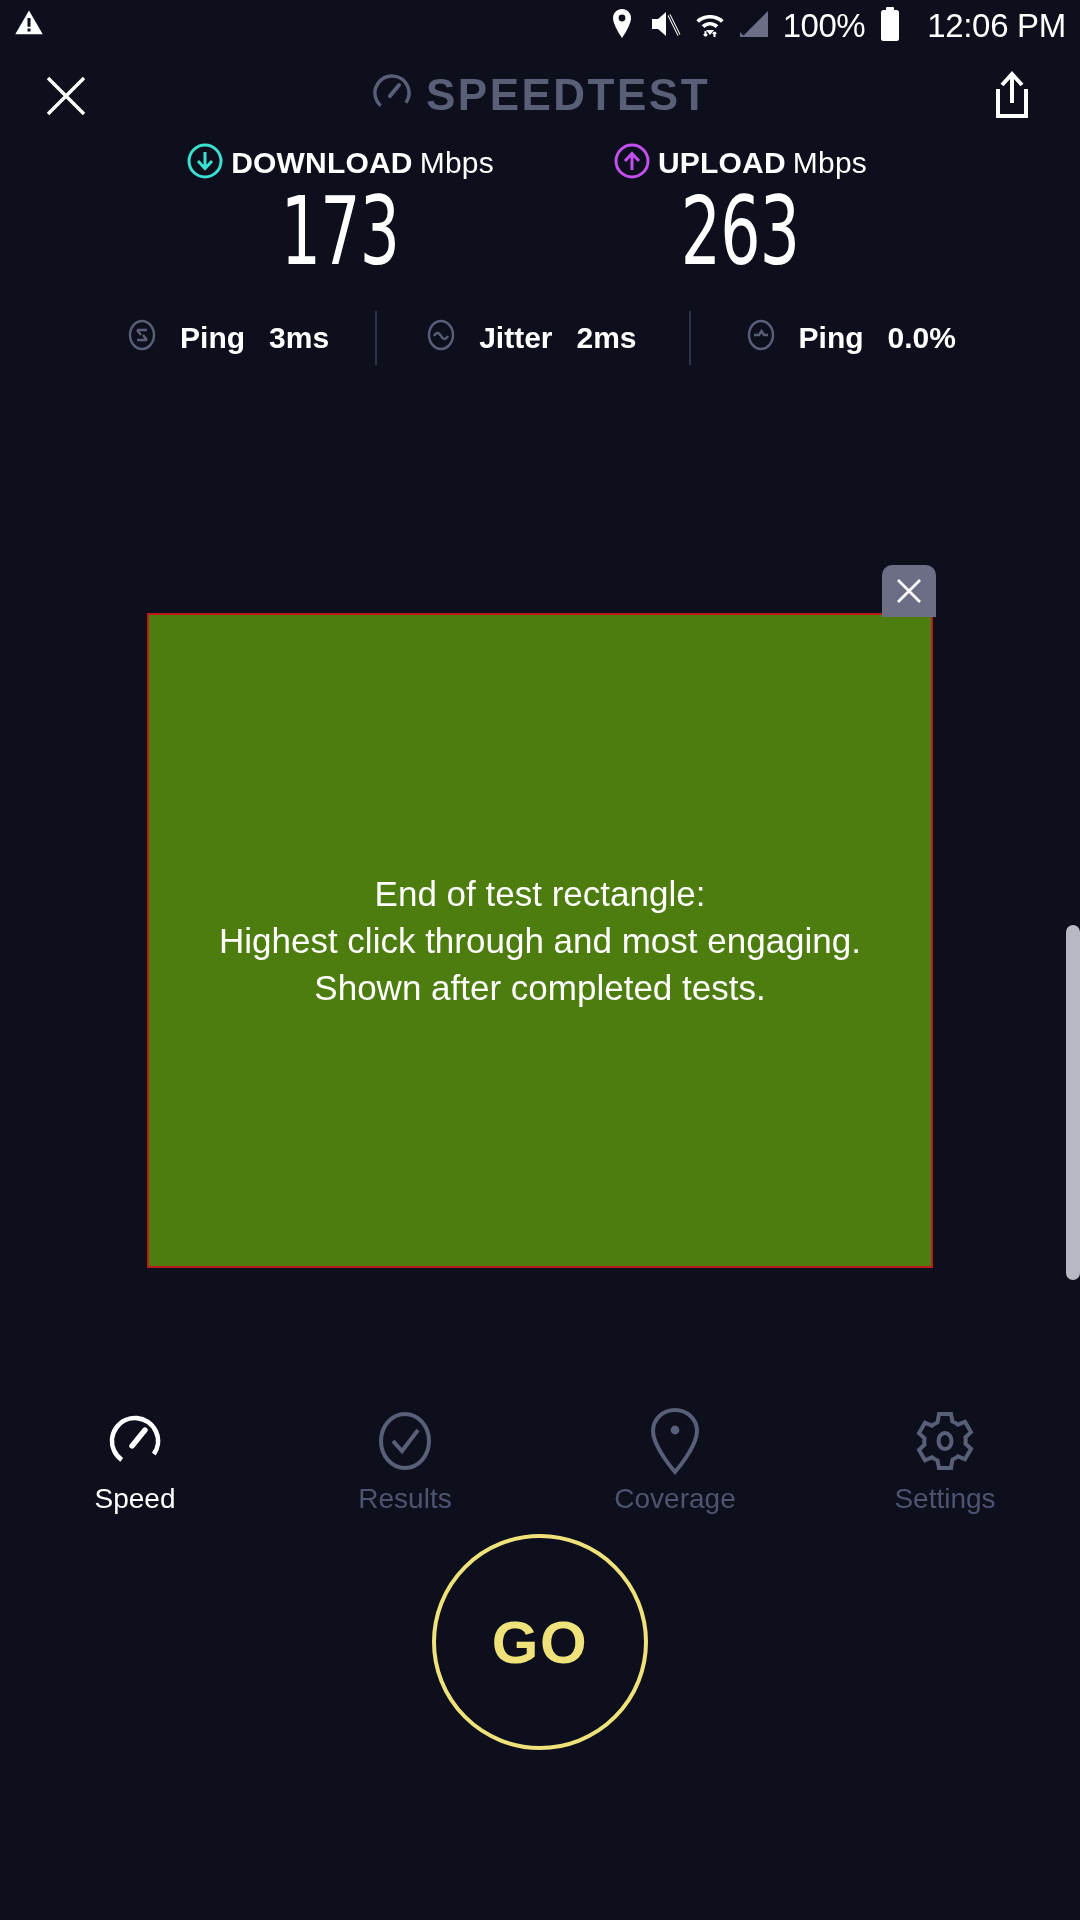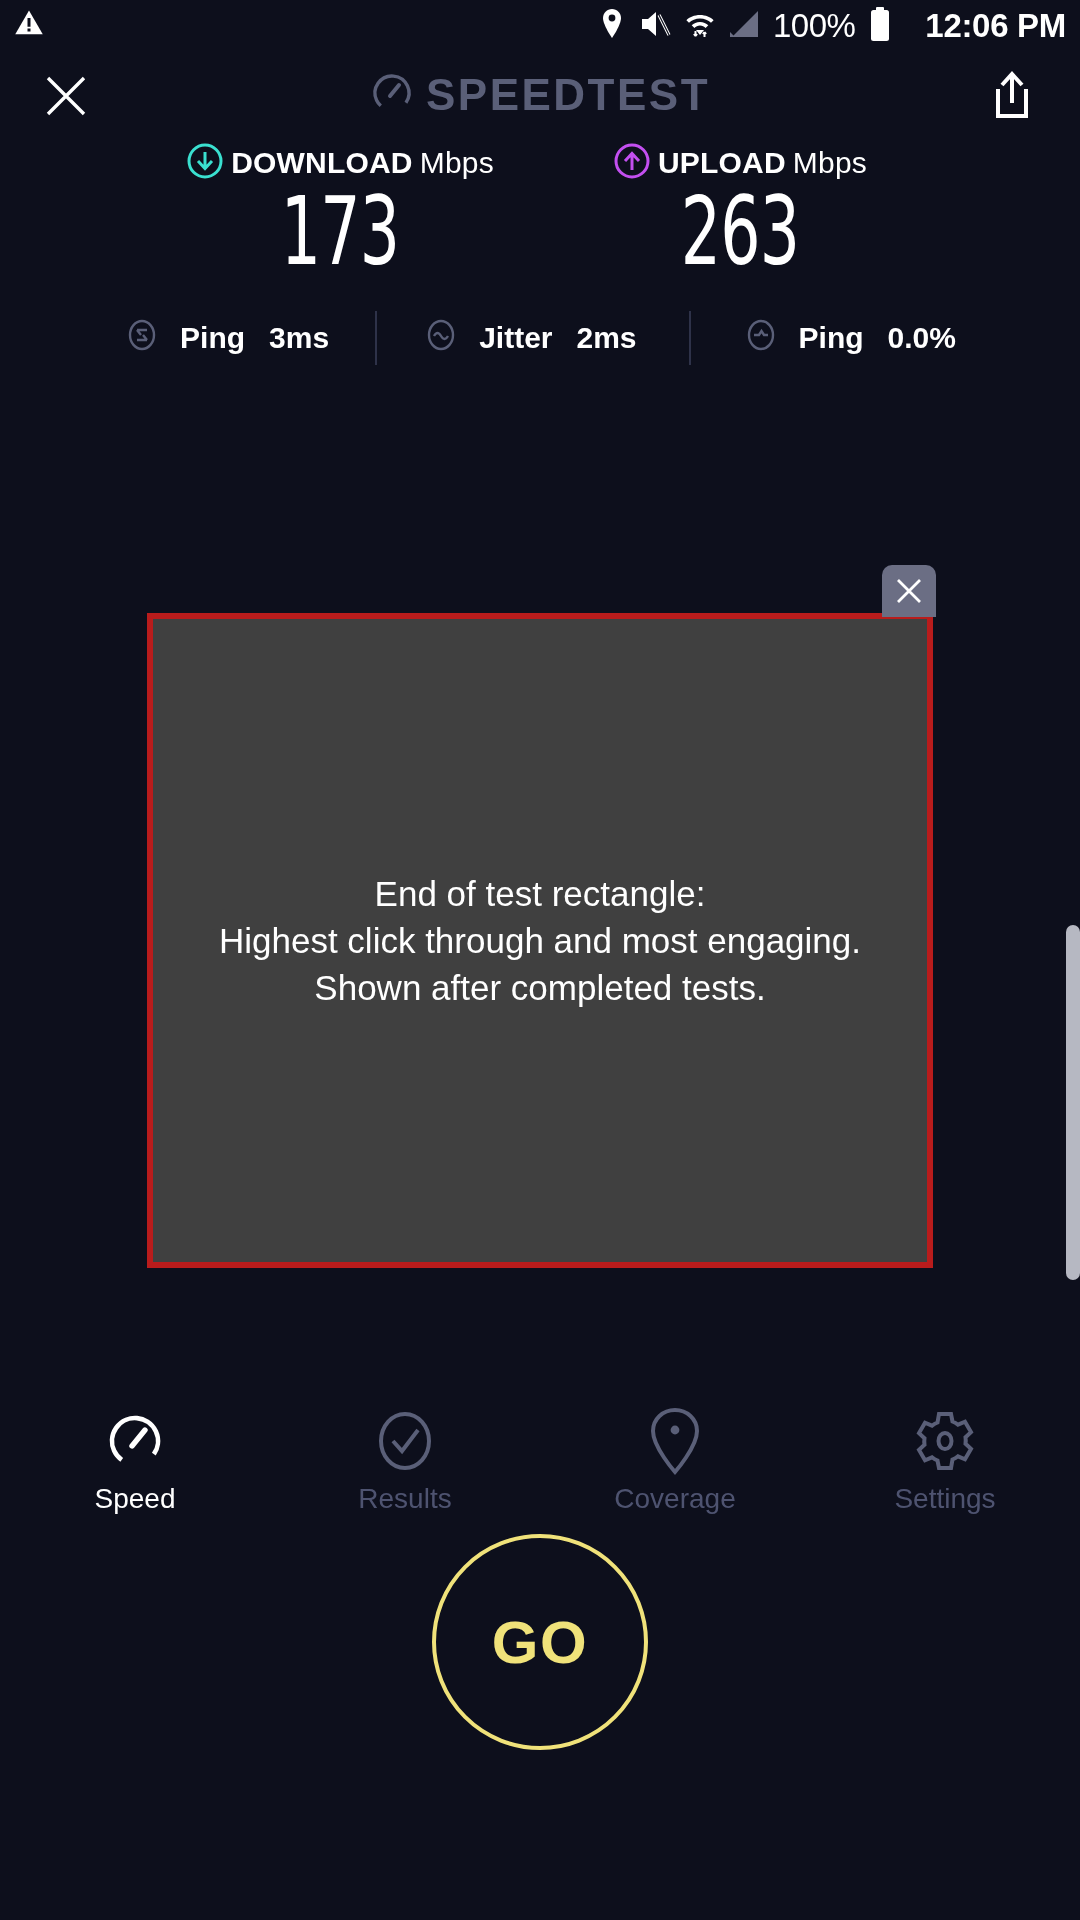--- a/index.html
+++ b/index.html
@@ -19,22 +19,22 @@
   .sb-left { position:absolute; left:14px; top:8px; }
   .sb-right {
     position:absolute; right:14px; top:0; height:52px;
     display:flex; align-items:center; gap:14px;
   }
   .sb-batt-pct {
     font-size:33px; font-weight:400; letter-spacing:-0.5px;
     color:#ffffff; line-height:52px;
   }
   .sb-time {
-    font-size:33px; font-weight:700; color:#ffffff; line-height:52px;
-    letter-spacing:-0.3px; margin-left:20px;
+    font-size:33px; font-weight:400; color:#ffffff; line-height:52px;
+    letter-spacing:-0.3px; margin-left:12px;
   }
 
   
   .header {
     position:absolute; left:0; top:52px; width:1080px; height:85px;
   }
   .hdr-close {
     position:absolute; left:38px; top:16px; width:56px; height:56px;
     display:flex; align-items:center; justify-content:center; cursor:pointer;
   }
@@ -90,21 +90,21 @@
 
   
   .ad-close {
     position:absolute; left:882px; top:565px; width:54px; height:52px;
     background:#6b6e84; border-radius:10px 10px 0 0;
     display:flex; align-items:center; justify-content:center; cursor:pointer;
     z-index:5;
   }
   .ad-rect {
     position:absolute; left:147px; top:613px; width:786px; height:655px;
-    background:#404040; border:6px solid #b91c1c;
+    background:#4d7c0f; border:2px solid #b91c1c;
     display:flex; align-items:center; justify-content:center;
     cursor:pointer;
   }
   .ad-text {
     text-align:center; color:#ffffff; font-size:35px; line-height:1.35;
     font-weight:400; padding:0 14px;
   }
 
   
   .scrollbar-track {

